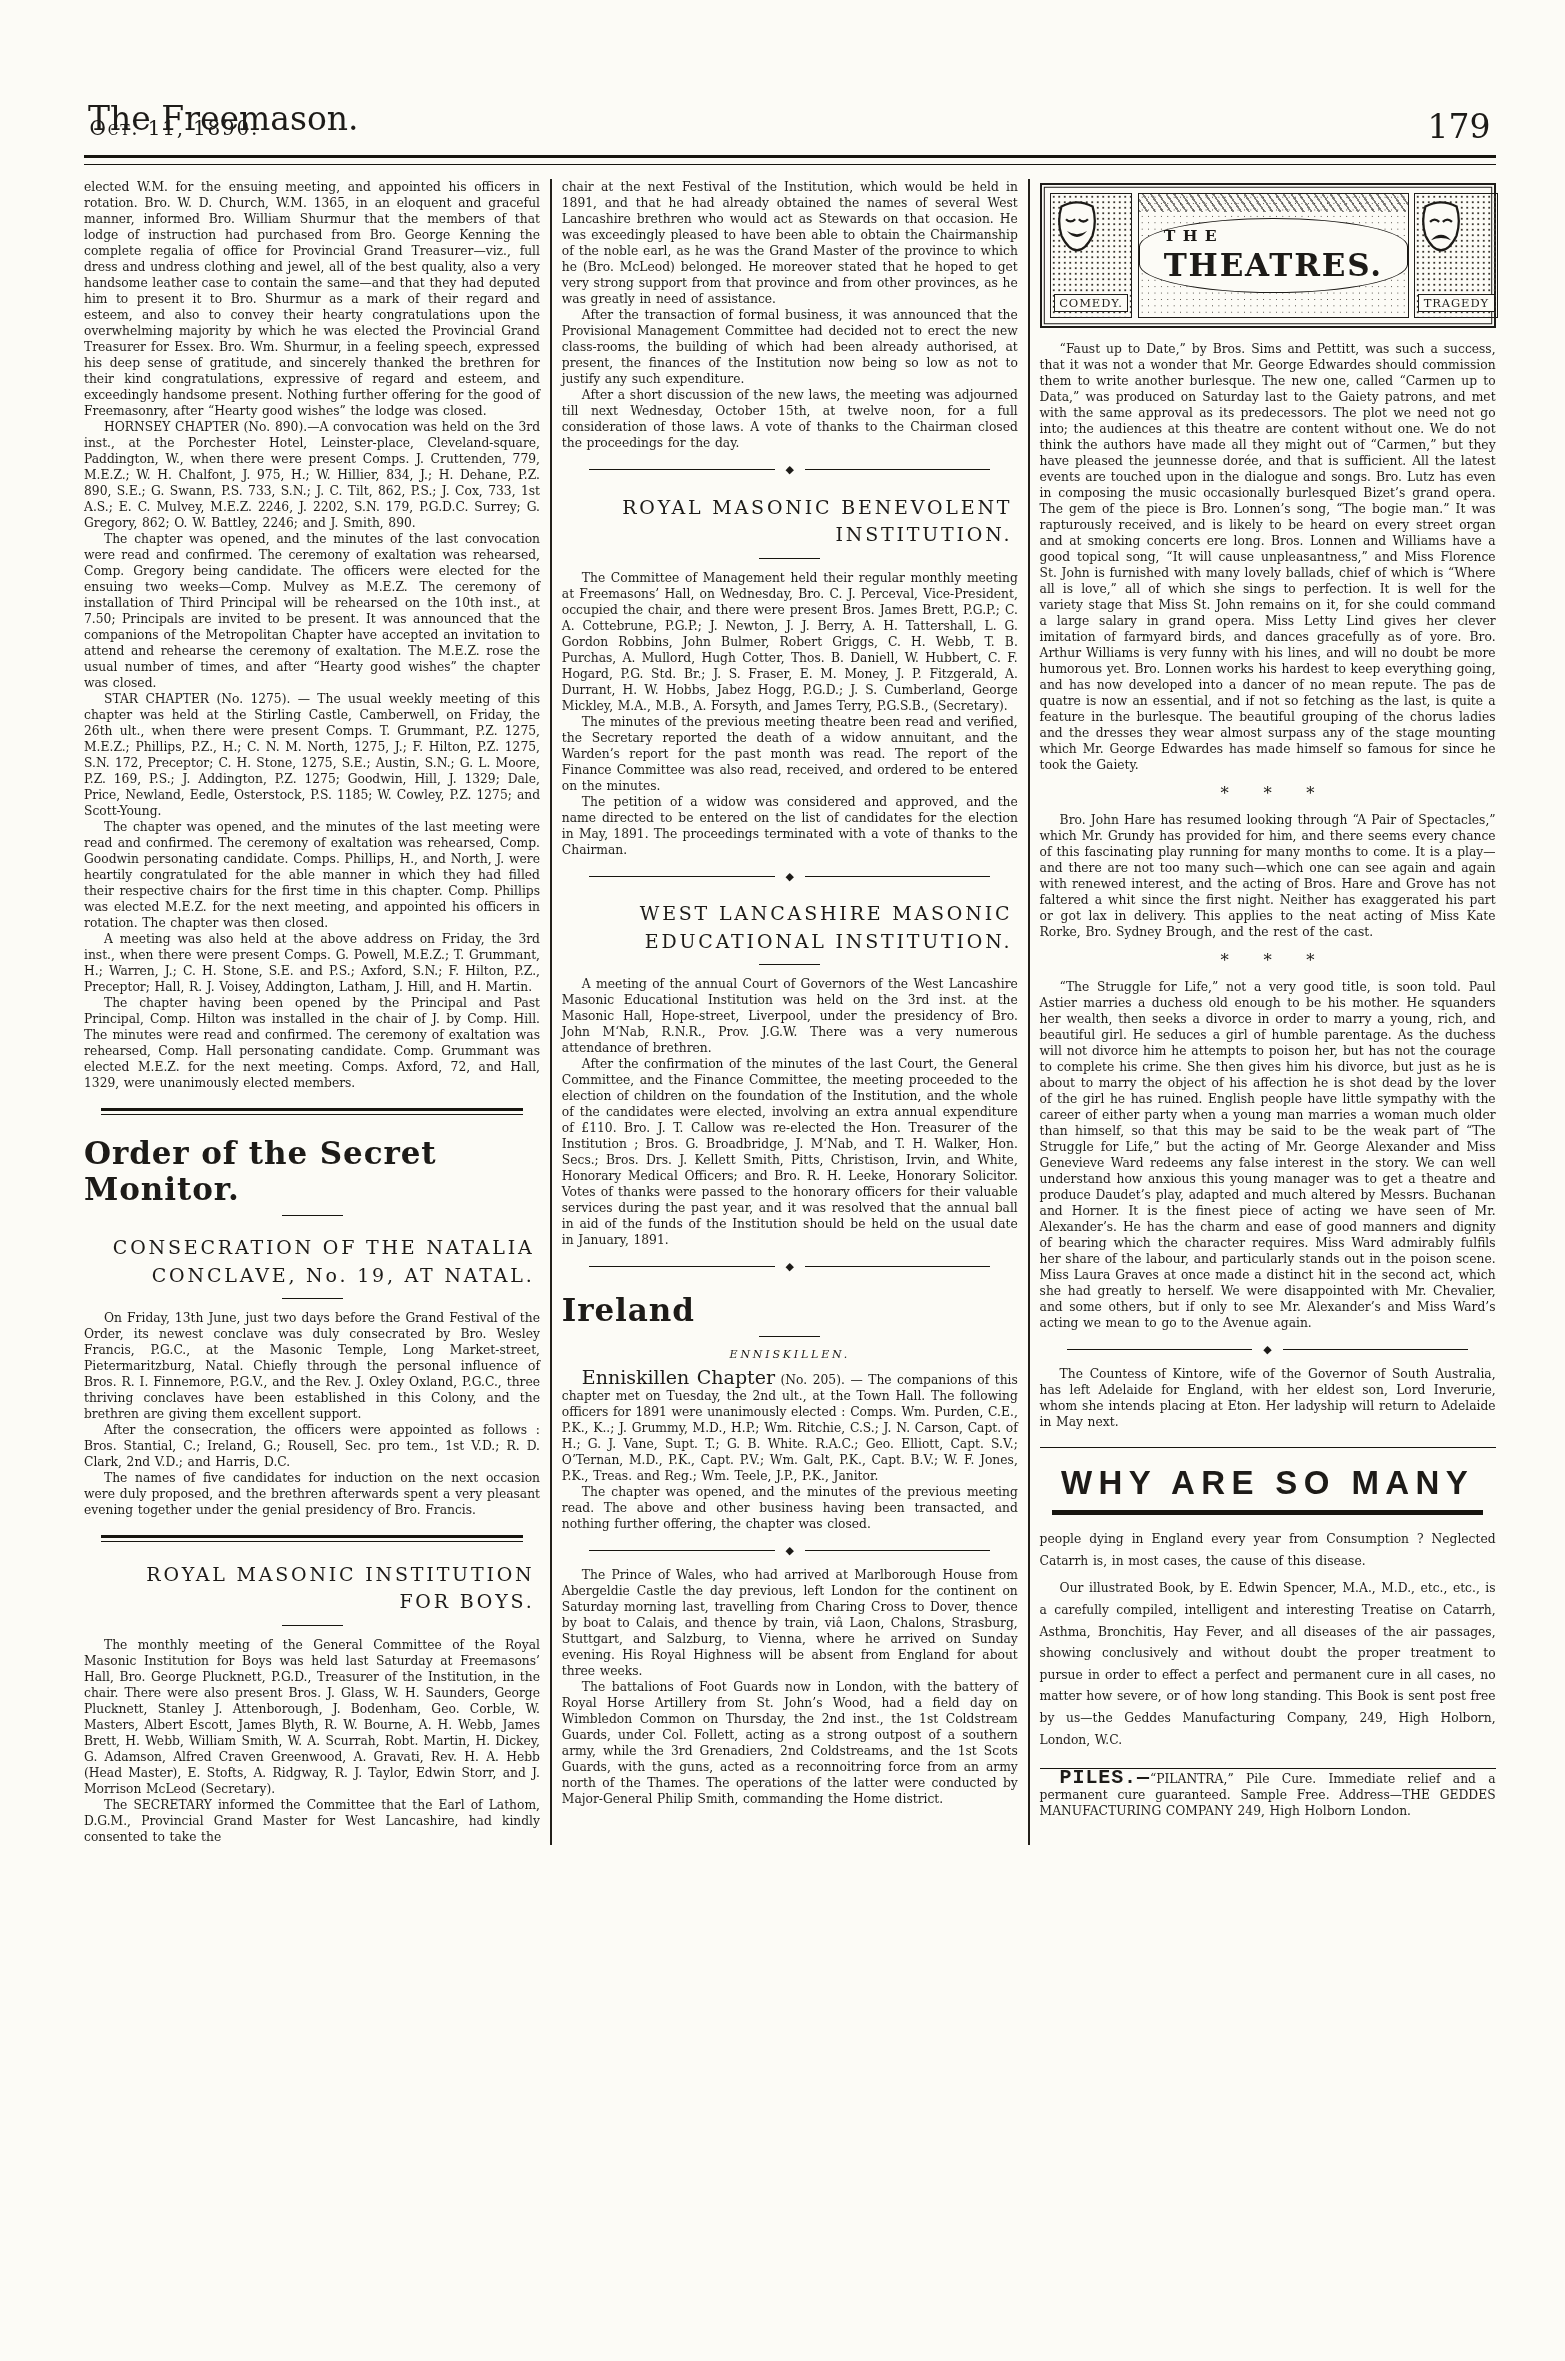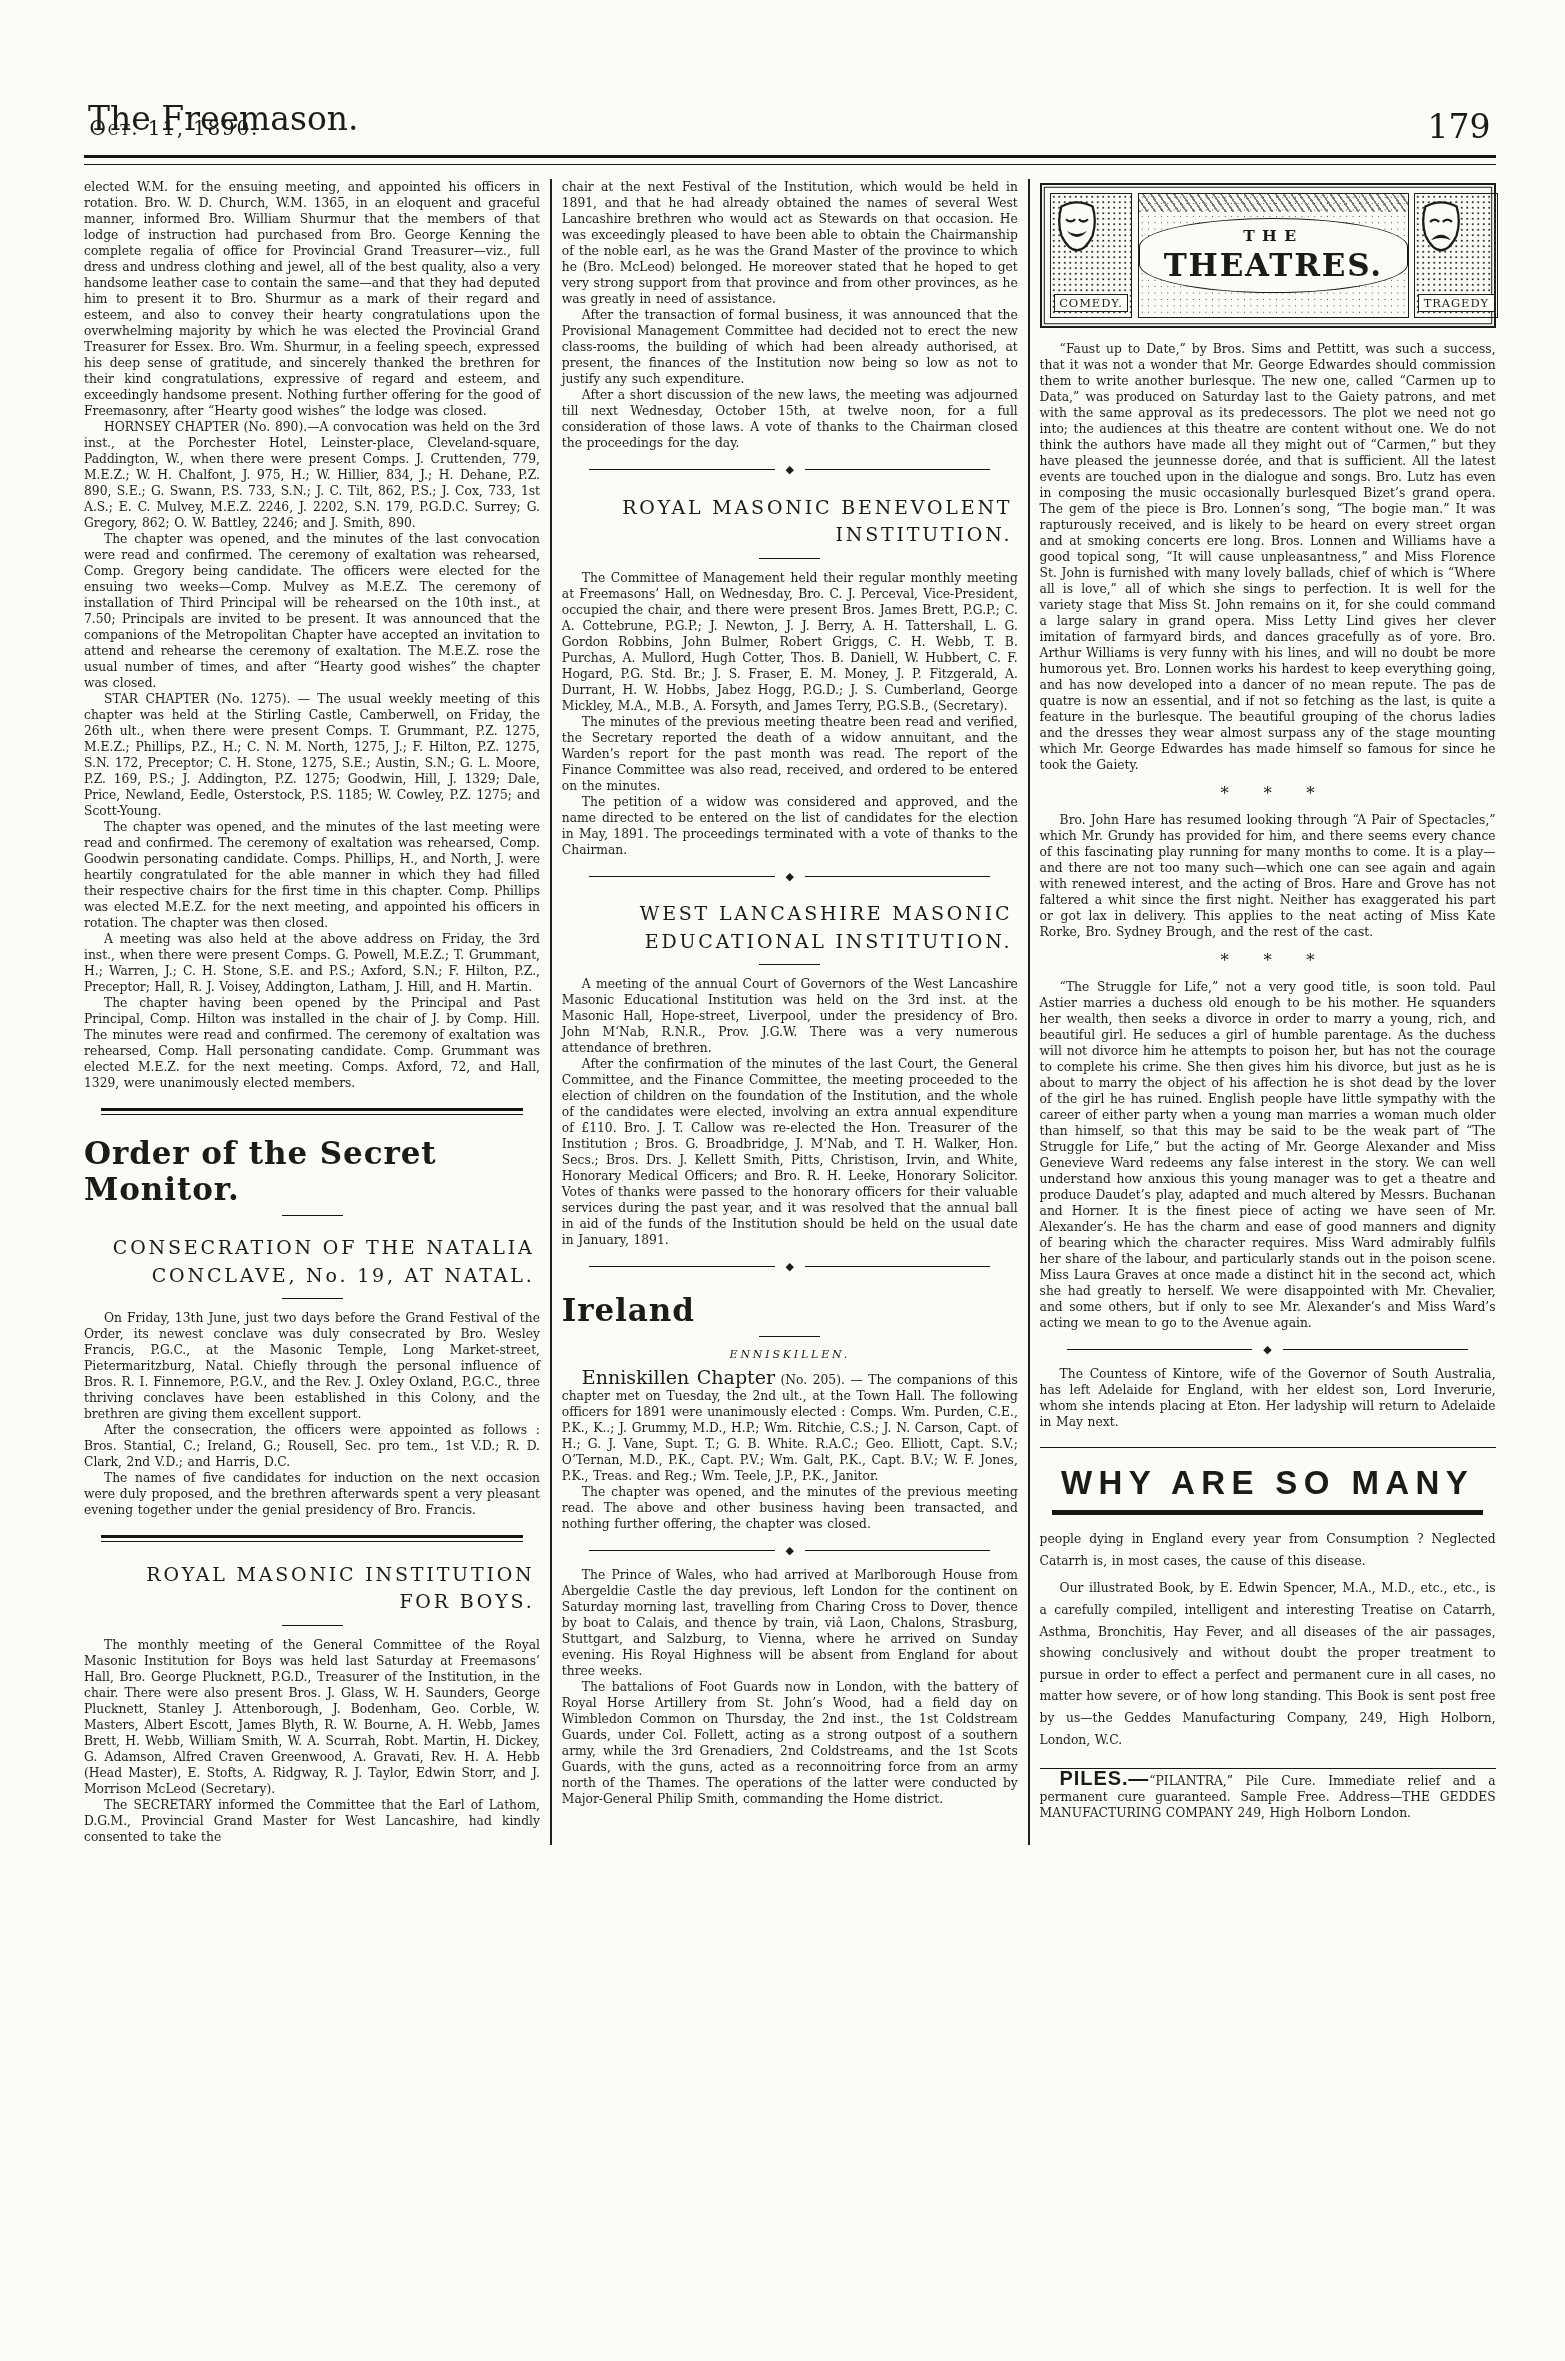--- a/index.html
+++ b/index.html
@@ -26,21 +26,21 @@
   .column{width:456px;}
   .col-rule{width:1.8px;background:#23201a;margin:0 10px;}
   
   p.body-text{
     margin:0;font-size:12.3px;line-height:16px;
     text-align:justify;text-indent:20px;word-spacing:.06em;
   }
   p.no-indent{text-indent:0;}
   p.loose{line-height:21.6px;margin-top:6px;}
   .lead{font-size:19px;line-height:18.4px;}
-  .lead-bold{font-weight:bold;font-family:Liberation Sans, sans-serif;font-size:20px;letter-spacing:0.9px;}
+  .lead-bold{font-weight:bold;font-family:Liberation Mono, monospace;font-size:20px;letter-spacing:0.9px;}
   h2.caps-heading{
     text-align:right;font-weight:normal;font-size:19px;letter-spacing:2.8px;
     margin:18.4px 5.5px 9.2px;white-space:pre-line;line-height:27.5px;
   }
   h2.blackletter{
     text-align:left;font-weight:bold;font-size:31px;margin:20px 0 7.3px;
     font-family:"DejaVu Serif",serif;letter-spacing:0.9px;
   }
   h3.italic-caps{
     text-align:center;font-style:italic;font-weight:normal;
@@ -78,21 +78,21 @@
     flex:1;margin:1.8px 3.7px;position:relative;display:flex;flex-direction:column;
     align-items:center;justify-content:center;
     background:
       repeating-linear-gradient(55deg, rgba(29,27,24,.55) 0 1.8px, transparent 1.8px 6.4px) top/100% 18.4px no-repeat,
       radial-gradient(#3a362e 0.7px, transparent 0.9px);
     background-size:100% 18.4px, 6.4px 6.4px;
     border:0.9px solid #1d1b18;
   }
   .mast-banner{
     background:#fcfbf6;border:0.9px solid #1d1b18;border-radius:50% / 38%;
-    padding:7.3px 24px 9.2px;text-align:center;
+    padding:7.3px 24px 9.2px;
   }
   .mast-title-top{display:block;font-size:15.6px;letter-spacing:7.3px;font-weight:bold;}
   .mast-title-main{display:block;font-size:31px;letter-spacing:1.8px;font-weight:bold;margin-top:1.8px;}
   .mask-icon svg{display:block;}
 </style>
 </head>
 <body>
 
 <div class="page">
   <div class="header">

